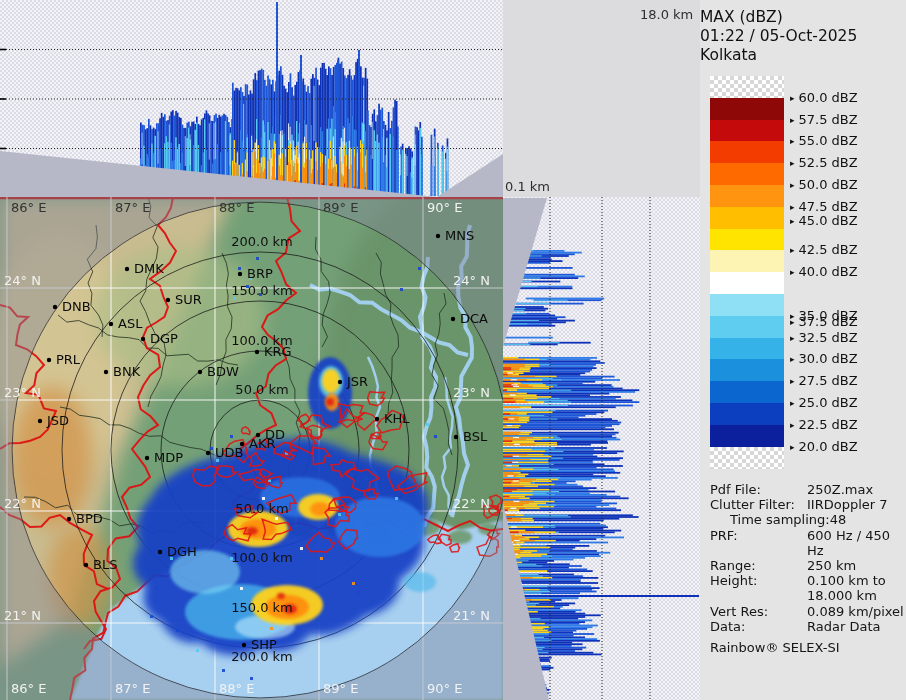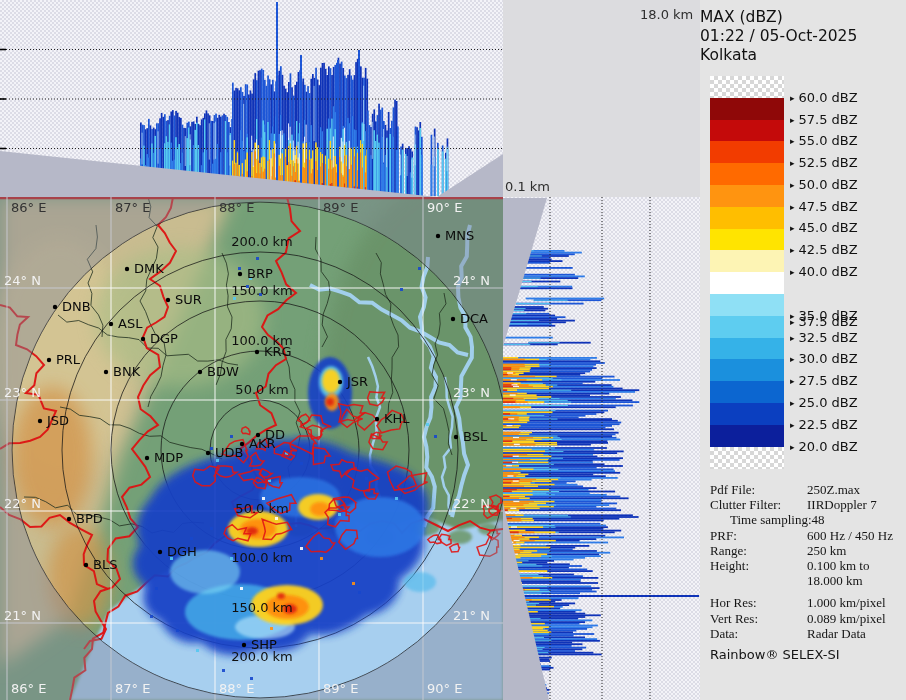--- a/index.html
+++ b/index.html
@@ -21,21 +21,21 @@
   .sp-head{margin-top:8px;text-align:left;font-size:15.5px;line-height:19px;color:#111;}
   #legend{position:relative;margin-top:11px;height:394px;}
   .lg-band{position:absolute;left:10px;width:74px;height:22px;}
   .lg-checker{background-color:#fff;background-image:
     linear-gradient(45deg,#d7d7d7 25%,transparent 25%,transparent 75%,#d7d7d7 75%),
     linear-gradient(45deg,#d7d7d7 25%,transparent 25%,transparent 75%,#d7d7d7 75%);
     background-size:8px 8px;background-position:0 0,4px 4px;}
   .lg-label{position:absolute;left:90px;height:16px;font-size:13px;color:#111;white-space:nowrap;}
   .lg-arrow{font-size:9px;margin-right:4px;vertical-align:1px;color:#111;}
   #meta{margin:12px 0 0 10px;font-size:13px;color:#151515;}
-  .m-row{display:flex;line-height:15.2px;font-family:Liberation Serif, serif;}
+  .m-row{display:flex;line-height:15.2px;}
   .m-row.gap{margin-top:7px;}
   .m-label{flex:0 0 97px;}
   .m-row.tight .m-label{flex:0 0 auto;margin-left:20px;}
   .m-value{white-space:pre-line;}
   #sp-footer{margin:6px 0 0 10px;font-size:13px;color:#151515;}
 </style>
 </head>
 <body>
 
 <div id="stage">
@@ -1428,21 +1428,21 @@
         <div class="lg-band" style="top: 305.2px; background: rgb(12, 102, 208);"></div>
         <div class="lg-band" style="top: 327px; background: rgb(11, 63, 192);"></div>
         <div class="lg-band" style="top: 348.8px; background: rgb(12, 31, 156);"></div>
         <div class="lg-band lg-checker" style="top: 370.6px;"></div>
         <div class="lg-label" style="top: 13.8px;"><span class="lg-arrow">▸</span><span>60.0 dBZ</span></div>
         <div class="lg-label" style="top: 35.6px;"><span class="lg-arrow">▸</span><span>57.5 dBZ</span></div>
         <div class="lg-label" style="top: 57.4px;"><span class="lg-arrow">▸</span><span>55.0 dBZ</span></div>
         <div class="lg-label" style="top: 79.2px;"><span class="lg-arrow">▸</span><span>52.5 dBZ</span></div>
         <div class="lg-label" style="top: 101px;"><span class="lg-arrow">▸</span><span>50.0 dBZ</span></div>
         <div class="lg-label" style="top: 122.8px;"><span class="lg-arrow">▸</span><span>47.5 dBZ</span></div>
-        <div class="lg-label" style="top: 144px;"><span class="lg-arrow">▸</span><span>45.0 dBZ</span></div>
+        <div class="lg-label" style="top: 137px;"><span class="lg-arrow">▸</span><span>45.0 dBZ</span></div>
         <div class="lg-label" style="top: 166.4px;"><span class="lg-arrow">▸</span><span>42.5 dBZ</span></div>
         <div class="lg-label" style="top: 188.2px; text-align: right;"><span class="lg-arrow">▸</span><span>40.0 dBZ</span></div>
         <div class="lg-label" style="top: 210px; margin-top: 28px;"><span class="lg-arrow">▸</span><span>37.5 dBZ</span></div>
         <div class="lg-label" style="top: 231.8px;"><span class="lg-arrow">▸</span><span>35.0 dBZ</span></div>
         <div class="lg-label" style="top: 253.6px;"><span class="lg-arrow">▸</span><span>32.5 dBZ</span></div>
         <div class="lg-label" style="top: 275.4px;"><span class="lg-arrow">▸</span><span>30.0 dBZ</span></div>
         <div class="lg-label" style="top: 297.2px;"><span class="lg-arrow">▸</span><span>27.5 dBZ</span></div>
         <div class="lg-label" style="top: 319px;"><span class="lg-arrow">▸</span><span>25.0 dBZ</span></div>
         <div class="lg-label" style="top: 340.8px;"><span class="lg-arrow">▸</span><span>22.5 dBZ</span></div>
         <div class="lg-label" style="top: 362.6px;"><span class="lg-arrow">▸</span><span>20.0 dBZ</span></div>
@@ -1466,24 +1466,20 @@
   </div>
         <div class="m-row">
     <span class="m-label">Range:</span>
     <span class="m-value">250 km</span>
   </div>
         <div class="m-row">
     <span class="m-label">Height:</span>
     <span class="m-value">0.100 km to
 18.000 km</span>
   </div>
-        <div class="m-row gap">
-    <span class="m-label">Hor Res:</span>
-    <span class="m-value">1.000 km/pixel</span>
-  </div>
         <div class="m-row">
     <span class="m-label">Vert Res:</span>
     <span class="m-value">0.089 km/pixel</span>
   </div>
         <div class="m-row">
     <span class="m-label">Data:</span>
     <span class="m-value">Radar Data</span>
   </div>
       </div>
     <div id="sp-footer">Rainbow® SELEX-SI</div>

